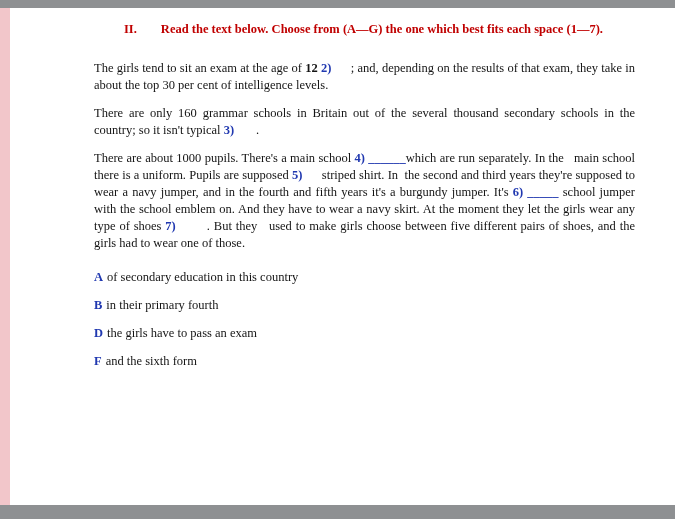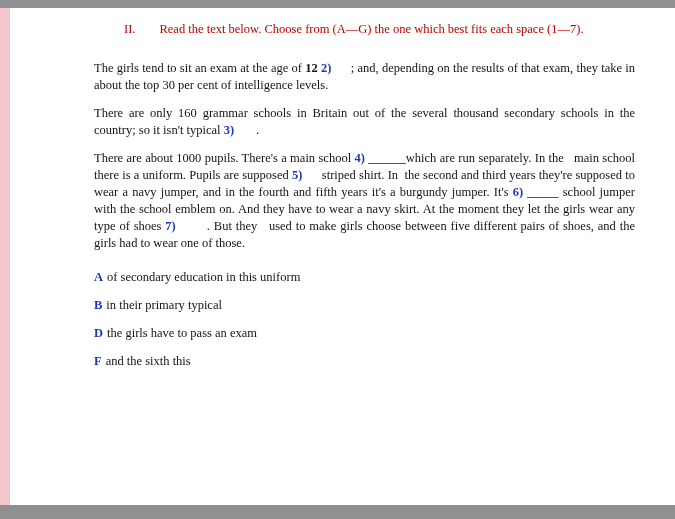--- a/index.html
+++ b/index.html
@@ -6,21 +6,21 @@
   html, body { width: 675px; height: 519px; }
   body { font-family: "Liberation Serif", serif; background: #8e9092; }
 
   .screen { width: 675px; height: 519px; display: flex; flex-direction: column; background: #8e9092; }
   .top-bar { height: 8px; background: #8e9092; flex: 0 0 auto; }
   .bottom-bar { height: 14px; background: #8e9092; flex: 0 0 auto; }
   .main-row { flex: 1 1 auto; display: flex; min-height: 0; }
   .left-strip { width: 10px; background: #f2c6ca; flex: 0 0 auto; }
   .page { flex: 1 1 auto; background: #ffffff; padding: 13px 40px 8px 84px; overflow: hidden; }
 
-  .heading { color: #c00000; font-weight: normal; font-size: 12.5px; line-height: 17px; margin-left: 30px; margin-bottom: 22px; }
+  .heading { color: #c00000; font-weight: bold; font-size: 12.5px; line-height: 17px; margin-left: 30px; margin-bottom: 22px; }
   .heading .h-num { margin-right: 24px; }
 
   .para { font-size: 12.5px; line-height: 17px; color: #141414; text-align: justify; margin-bottom: 11px; }
   .blank { color: #2038b0; font-weight: bold; }
   .bold { font-weight: bold; margin-top: 12px; }
 
   .options { margin-top: 17px; }
   .option { font-size: 12.5px; line-height: 17px; color: #141414; margin-bottom: 11px; }
   .opt-letter { color: #2038b0; font-weight: bold; margin-right: 4px; }
 </style>
@@ -45,29 +45,29 @@
       <p class="para">
         <span>There are only 160 grammar schools in Britain out of the several thousand secondary schools in the country; so it isn't typical </span><span class="blank">3)</span><span>&nbsp;&nbsp;&nbsp;&nbsp;&nbsp;&nbsp;&nbsp;.</span>
       </p>
 
       <p class="para">
         <span>There are about 1000 pupils. There's a main school </span><span class="blank">4) ______</span><span>which&nbsp;are run&nbsp;separately.&nbsp;In&nbsp;the&nbsp;&nbsp; main school there is a uniform. Pupils are supposed </span><span class="blank">5)</span><span>&nbsp;&nbsp;&nbsp;&nbsp;&nbsp;&nbsp;striped shirt. In&nbsp; the second and third years they're supposed to wear a navy jumper, and in the fourth and fifth years it's a burgundy jumper. It's </span><span class="blank">6) _____</span><span> school jumper with the school emblem on. And they have to wear a navy skirt. At the moment they let the girls wear any type of shoes </span><span class="blank">7)</span><span>&nbsp;&nbsp;&nbsp;&nbsp;&nbsp;&nbsp;&nbsp;&nbsp;. But&nbsp;they&nbsp;&nbsp; used to make girls choose between five different pairs of shoes, and the girls had to wear one of those.</span>
       </p>
 
       <div class="options">
         <div class="option">
-          <span class="opt-letter">A</span><span>of secondary education in this uniform</span>
+          <span class="opt-letter">A</span><span>of secondary education in this country</span>
         </div>
         <div class="option">
-          <span class="opt-letter">B</span><span>in their primary typical</span>
+          <span class="opt-letter">B</span><span>in their primary fourth</span>
         </div>
         <div class="option">
           <span class="opt-letter">D</span><span>the girls have to pass an exam</span>
         </div>
         <div class="option">
-          <span class="opt-letter">F</span><span>and the sixth this</span>
+          <span class="opt-letter">F</span><span>and the sixth form</span>
         </div>
       </div>
 
     </div>
   </div>
   <div class="bottom-bar"></div>
 </div>
 
 </body></html>

